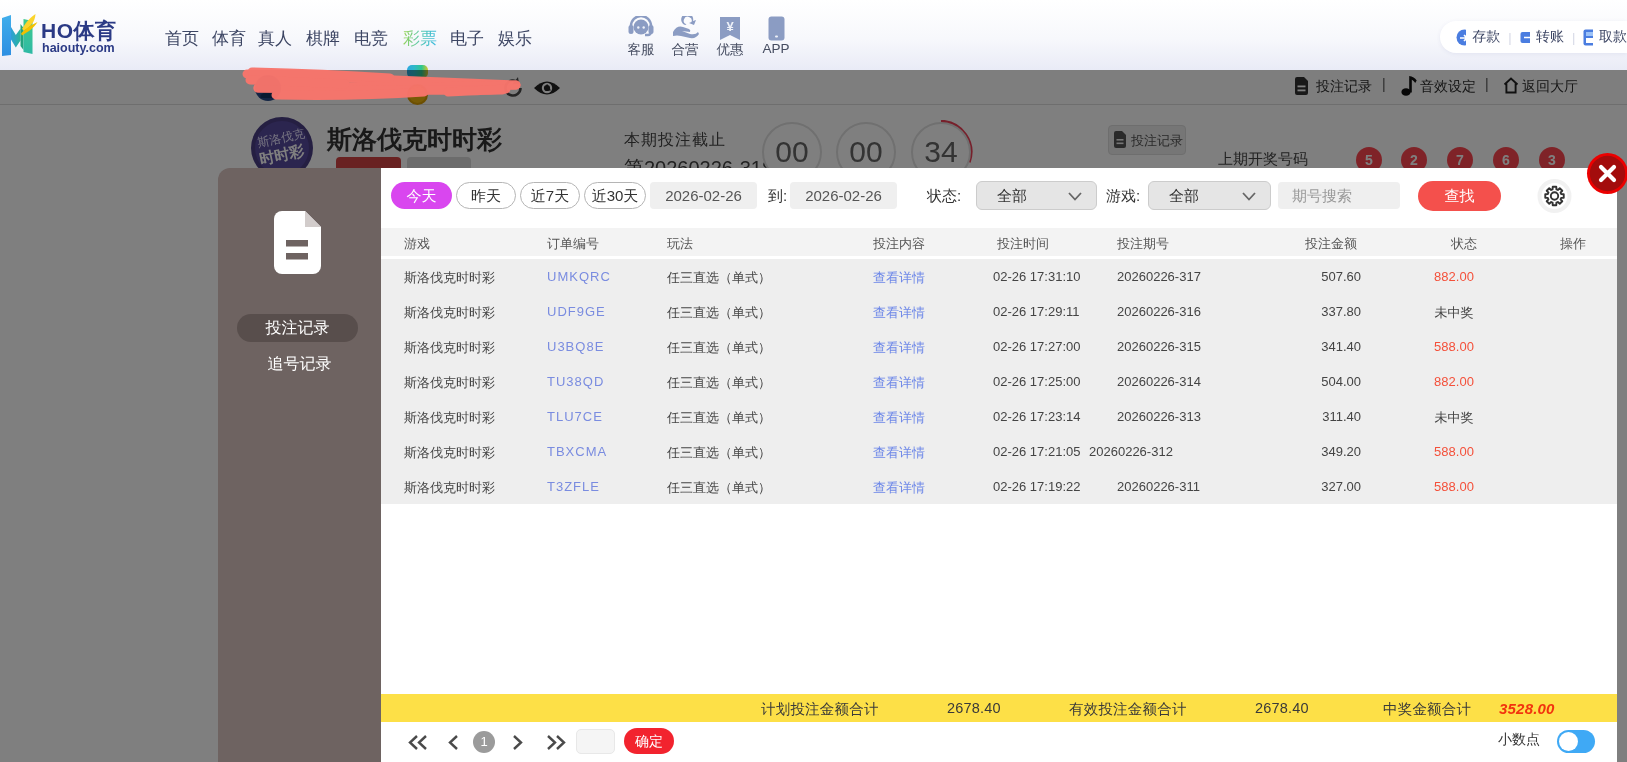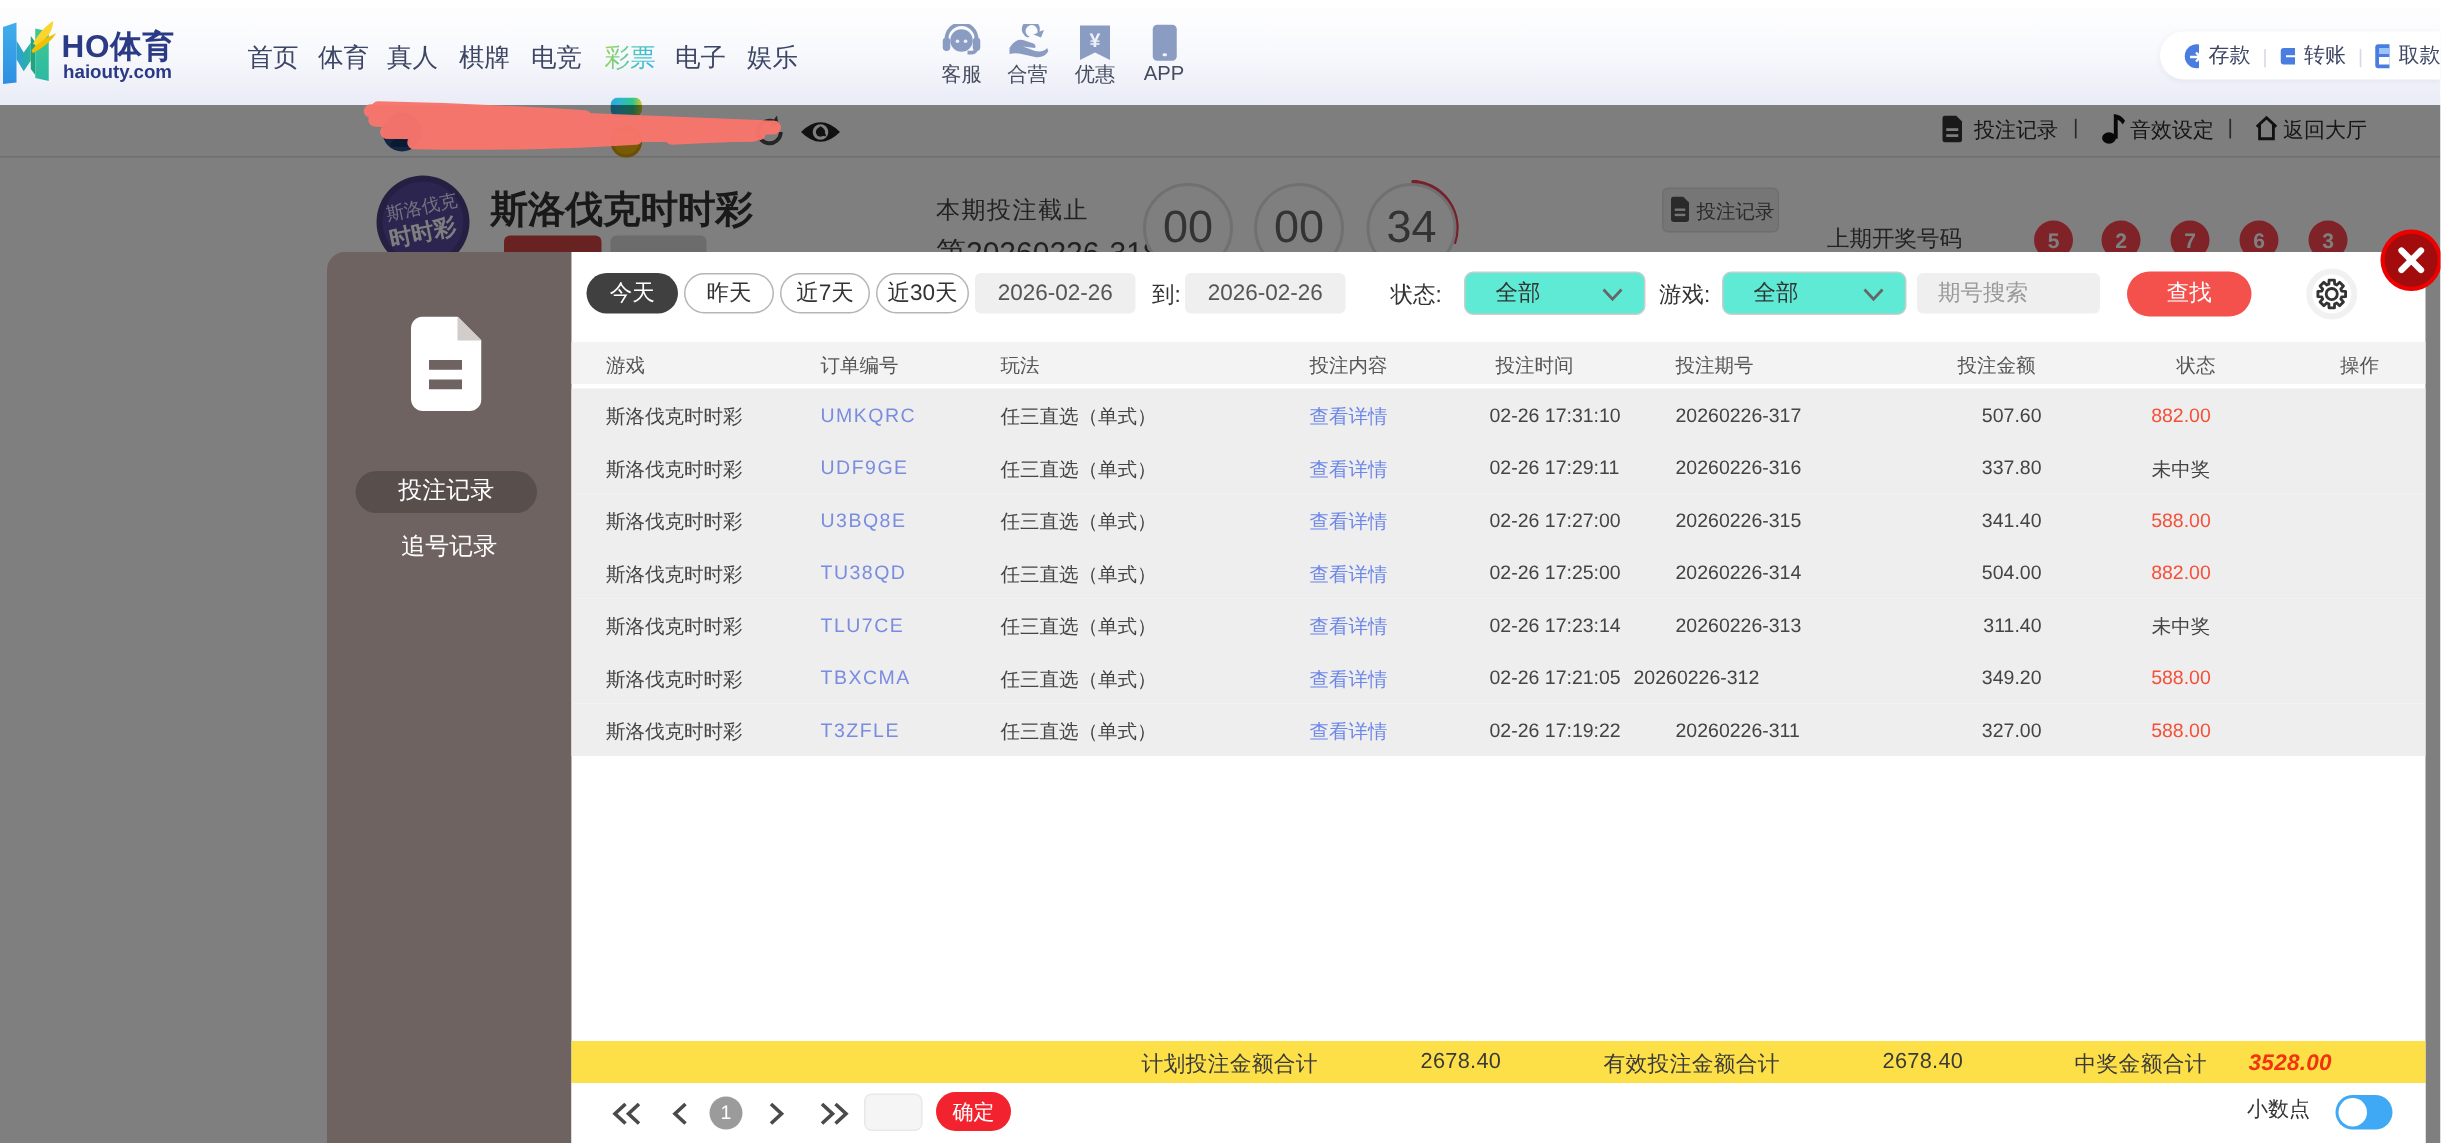--- a/index.html
+++ b/index.html
@@ -40,25 +40,25 @@
 #modal { position:absolute; left:218px; top:168px; width:1399px; height:594px; z-index:20; }
 #msidebar { position:absolute; left:0; top:0; width:163px; height:594px; background:#6e6361; border-radius:12px 0 0 0; }
 #mcontent { position:absolute; left:163px; top:0; width:1236px; height:594px; background:#fff; }
 .spill { position:absolute; left:19px; top:146px; width:121px; height:28px; border-radius:14px;
   background:#584e4c; color:#fff; font-size:16px; text-align:center; line-height:28px; }
 .slink { position:absolute; left:0; top:186px; width:163px; text-align:center; color:#fff; font-size:16px; }
 
 
 .fbtn { position:absolute; top:14px; height:27px; border-radius:13.5px; font-size:15px;
   text-align:center; line-height:25px; color:#333; background:#fff; border:1px solid #b5b5b5; }
-.fbtn.red { background:#404040; color:#fff; border:none; line-height:27px; }
+.fbtn.red { background:#d946ef; color:#fff; border:none; line-height:27px; }
 .finput { position:absolute; top:14px; height:27px; background:#efefef; border-radius:4px;
   font-size:15px; color:#555; text-align:center; line-height:27px; }
 .flabel { position:absolute; top:19px; font-size:15px; color:#333; }
-.fselect { position:absolute; top:13px; height:29px; background:#5eead4; border:1px solid #ccc;
+.fselect { position:absolute; top:13px; height:29px; background:#e5e5e5; border:1px solid #ccc;
   border-radius:6px; font-size:15px; color:#333; line-height:27px; }
 .fselect .txt { position:absolute; left:20px; top:0; }
 .searchbtn { position:absolute; top:13px; height:30px; border-radius:15px; background:#f4504c;
   color:#fff; font-size:15px; text-align:center; line-height:30px; }
 
 
 #thead { position:absolute; left:0; top:60px; width:1236px; height:28px; background:#f3f3f3; }
 #thead div { position:absolute; top:7px; font-size:13px; color:#555; }
 .trow { position:absolute; left:0; width:1236px; height:35px; background:#eeeeee; }
 .trow div { position:absolute; top:10px; font-size:13px; color:#444; }

